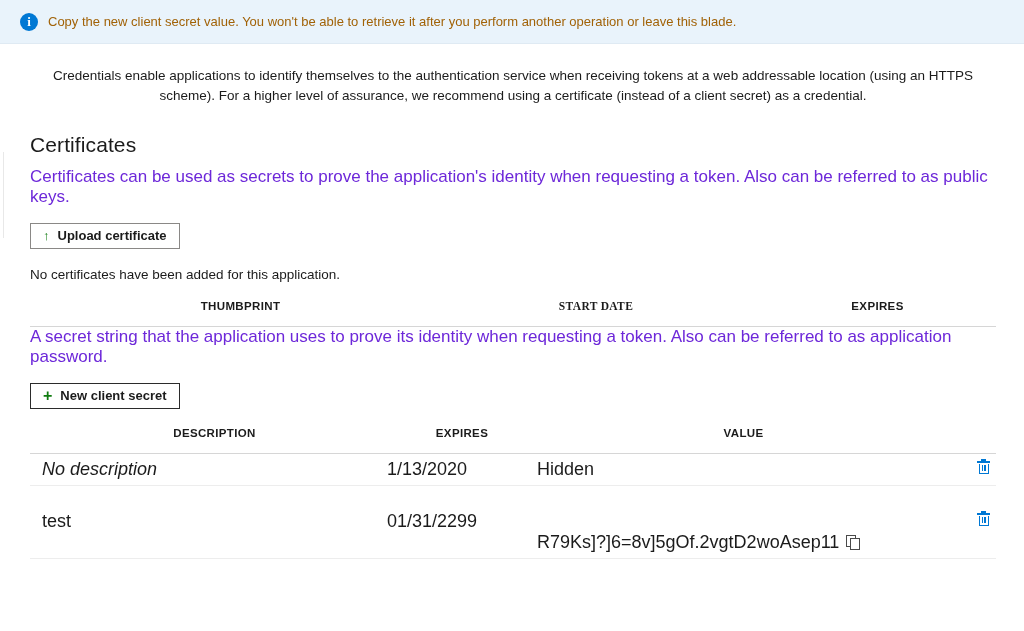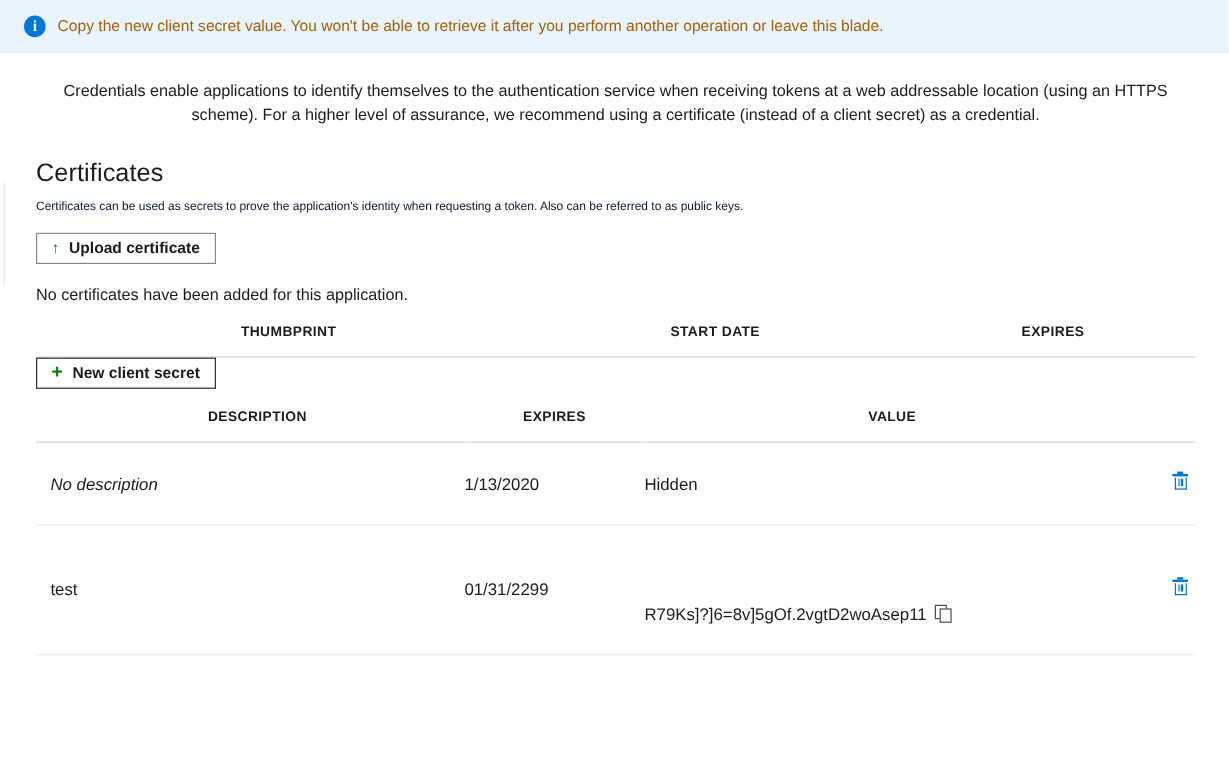--- a/index.html
+++ b/index.html
@@ -59,22 +59,22 @@
     text-align: center;
   }
   h2.section-title {
     font-size: 21px;
     font-weight: normal;
     color: #1b1b1b;
     margin: 0 0 10px 0;
     letter-spacing: 0.1px;
   }
   .section-desc {
-    font-size: 10px;
-    color: #0f172a;
+    font-size: 17px;
+    color: #6d28d9;
     margin: 0 0 16px 0;
   }
 
   
   .cmd-btn {
     display: inline-flex;
     align-items: center;
     gap: 8px;
     background: #ffffff;
     border: 1px solid #8a8886;
@@ -122,37 +122,37 @@
     letter-spacing: 0.35px;
     color: #1b1b1b;
     padding: 0 0 14px 0;
     border-bottom: 1px solid #d6d6d6;
     vertical-align: bottom;
   }
   table.grid.certificates th {
     padding-left: 18px;
   }
   table.grid td {
-    font-size: 14px;
-    color: #1b1b1b;
-    padding: 25px 0;
+    font-size: 18px;
+    color: #1b1b1b;
+    padding: 5px 0;
     border-bottom: 1px solid #ededed;
     vertical-align: middle;
   }
   .secrets-table th.col-desc,
   .secrets-table td.col-desc { width: 345px; padding-left: 12px; }
   .secrets-table th.col-exp,
   .secrets-table td.col-exp { width: 150px; }
   .secrets-table th.col-val,
   .secrets-table td.col-val { width: auto; }
   .secrets-table th.col-act,
   .secrets-table td.col-act { width: 40px; text-align: right; padding-right: 6px; }
 
   .certificates th.col-thumb { width: 385px; }
-  .certificates th.col-start { width: 290px; }
+  .certificates th.col-start { width: 290px; font-family: Liberation Serif, serif; }
   .certificates th.col-expires { width: auto; }
 
   .muted-italic {
     font-style: italic;
     color: #1b1b1b;
   }
   .value-cell {
     display: inline-flex;
     align-items: center;
     gap: 7px;
@@ -253,20 +253,21 @@
   <table class="grid certificates">
     <thead>
       <tr>
         <th class="col-thumb">THUMBPRINT</th>
         <th class="col-start">START DATE</th>
         <th class="col-expires">EXPIRES</th>
       </tr>
     </thead>
   </table>
 
+  <p class="section-desc">A secret string that the application uses to prove its identity when requesting a token. Also can be referred to as application password.</p>
 
   <button class="cmd-btn focused">
     <span class="glyph-plus">+</span>
     <span>New client secret</span>
   </button>
 
   <table class="grid secrets-table">
     <thead>
       <tr>
         <th class="col-desc">DESCRIPTION</th>

